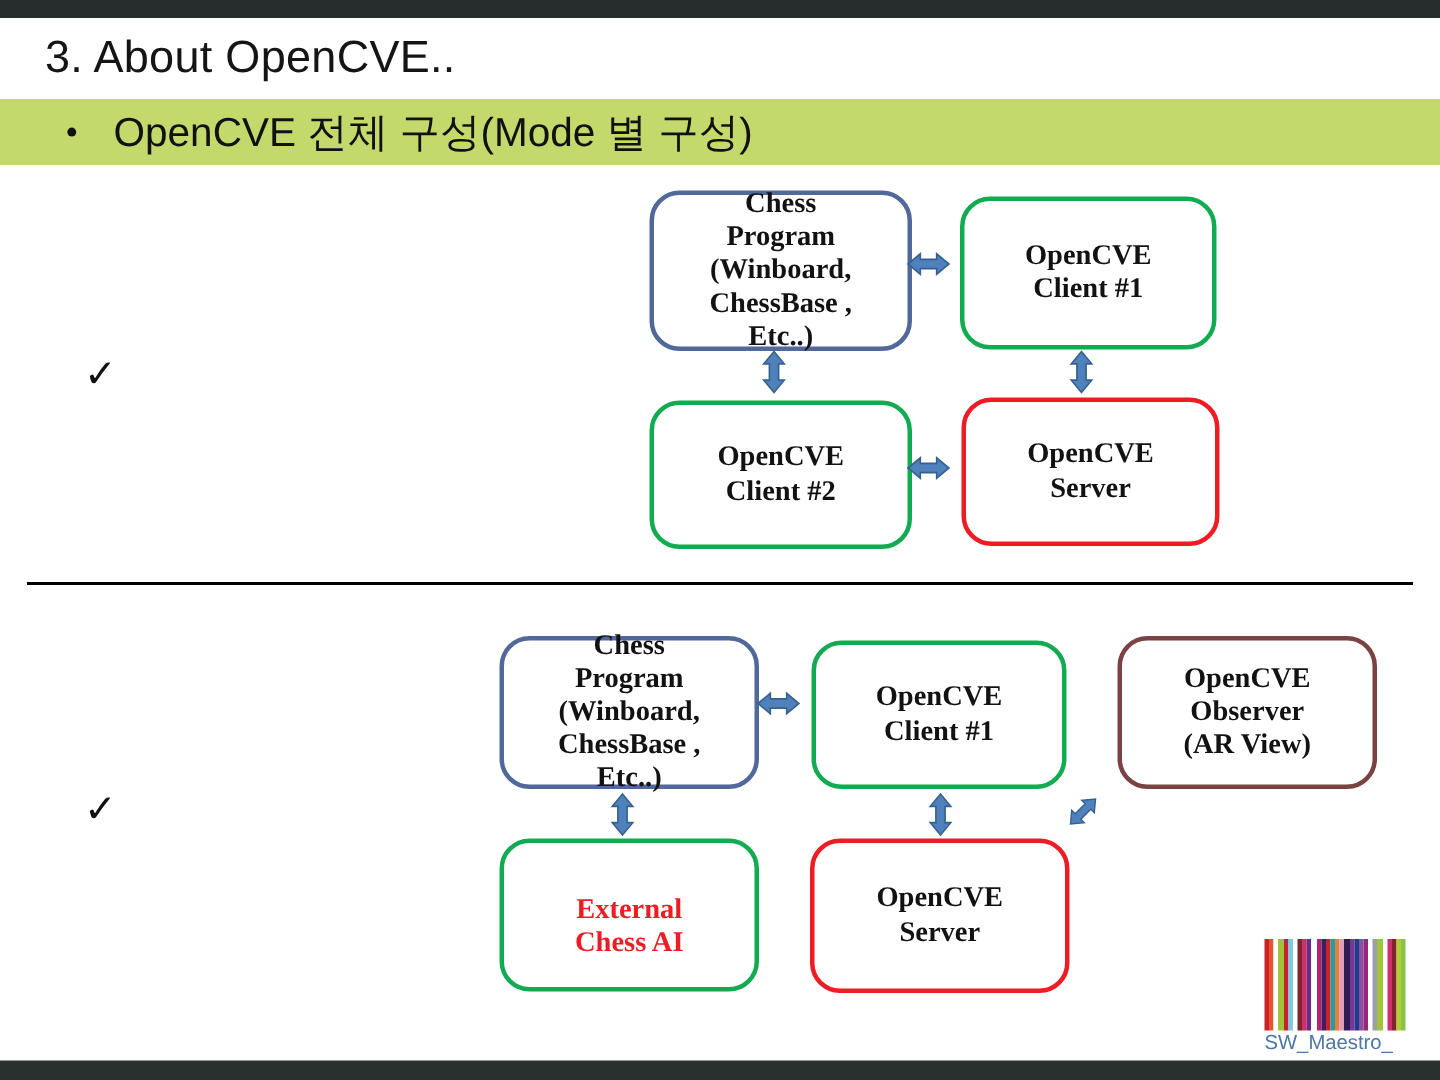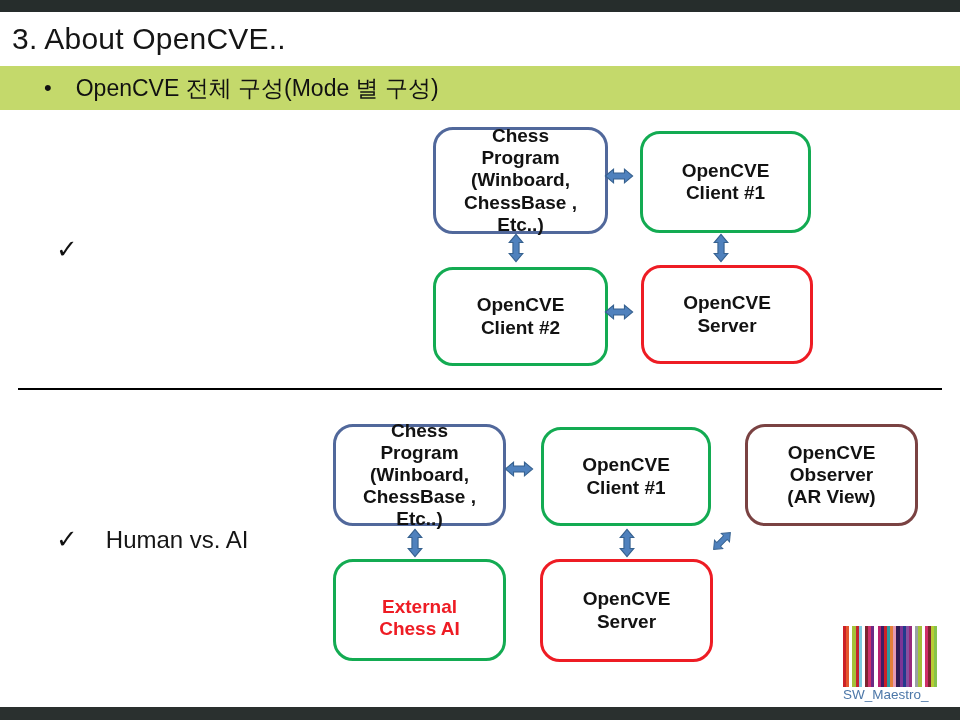--- a/index.html
+++ b/index.html
@@ -5,35 +5,35 @@
   html,body{margin:0;padding:0;}
   body{width:960px;height:720px;position:relative;background:#ffffff;
        font-family:"Liberation Sans",sans-serif;overflow:hidden;}
   .abs{position:absolute;}
 
   
   .top-bar{left:0;top:0;width:960px;height:12px;background:#262d2c;}
   .bottom-bar{left:0;top:707px;width:960px;height:13px;background:#2a302f;}
 
   
-  .slide-title{left:12px;top:22px;font-size:30px;color:#151515;letter-spacing:.2px;}
+  .slide-title{left:30px;top:22px;font-size:30px;color:#151515;letter-spacing:.2px;}
   .bullet-bar{left:0;top:66px;width:960px;height:44px;background:#c4d96b;
               display:flex;align-items:center;}
   .bullet-dot{margin-left:44px;font-size:22px;color:#111;}
-  .bullet-text{margin-left:24px;font-size:23px;color:#111;}
+  .bullet-text{margin-left:24px;font-size:27px;color:#111;}
 
   
   .section-label{display:flex;align-items:center;font-size:24px;color:#151515;}
   .section-1{left:56px;top:234px;}
   .section-2{left:56px;top:524px;}
   .checkmark{font-size:26px;margin-right:28px;color:#111;}
 
   
   .dbox{border-radius:20px;background:#fff;display:flex;align-items:center;
-        justify-content:center;text-align:center;overflow:visible;}
+        justify-content:center;text-align:center;overflow:visible;font-family:Liberation Serif, serif;}
   .dbox .box-label{font-weight:bold;font-size:19px;line-height:1.16;color:#121212;
                    white-space:pre-line;}
   .border-blue{border:3px solid #51689b;}
   .border-green{border:3px solid #13ab52;}
   .border-red{border:3px solid #ee1c24;}
   .border-brown{border:3px solid #7a4242;}
   .text-red{color:#ee1c24 !important;margin-top:16px;}
 
   
   .d1-chess{left:433px;top:127px;width:169px;height:101px;}
@@ -80,21 +80,20 @@
 <div class="abs bullet-bar">
   <span class="bullet-dot">•</span>
   <span class="bullet-text">OpenCVE 전체 구성(Mode 별 구성)</span>
 </div>
 
 <div class="abs section-label section-1">
   <span class="checkmark">✓</span>
 </div>
 <div class="abs section-label section-2">
   <span class="checkmark">✓</span>
-  <span>Human vs. AI</span>
 </div>
 
 <div class="abs dbox border-blue d1-chess">
   <div class="box-label">Chess
 Program
 (Winboard,
 ChessBase ,
 Etc..)</div>
 </div>
 <div class="abs dbox border-green d1-client1">

